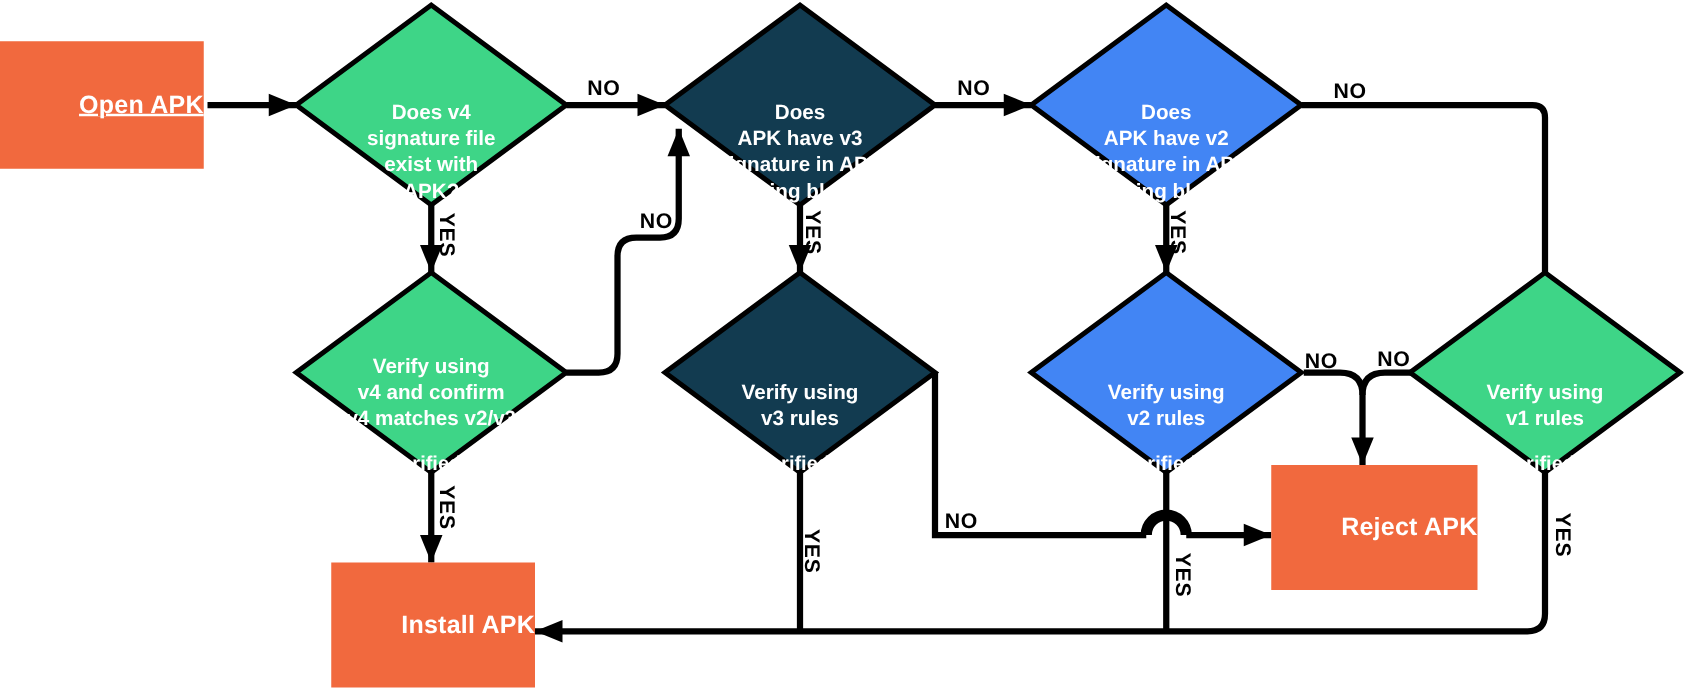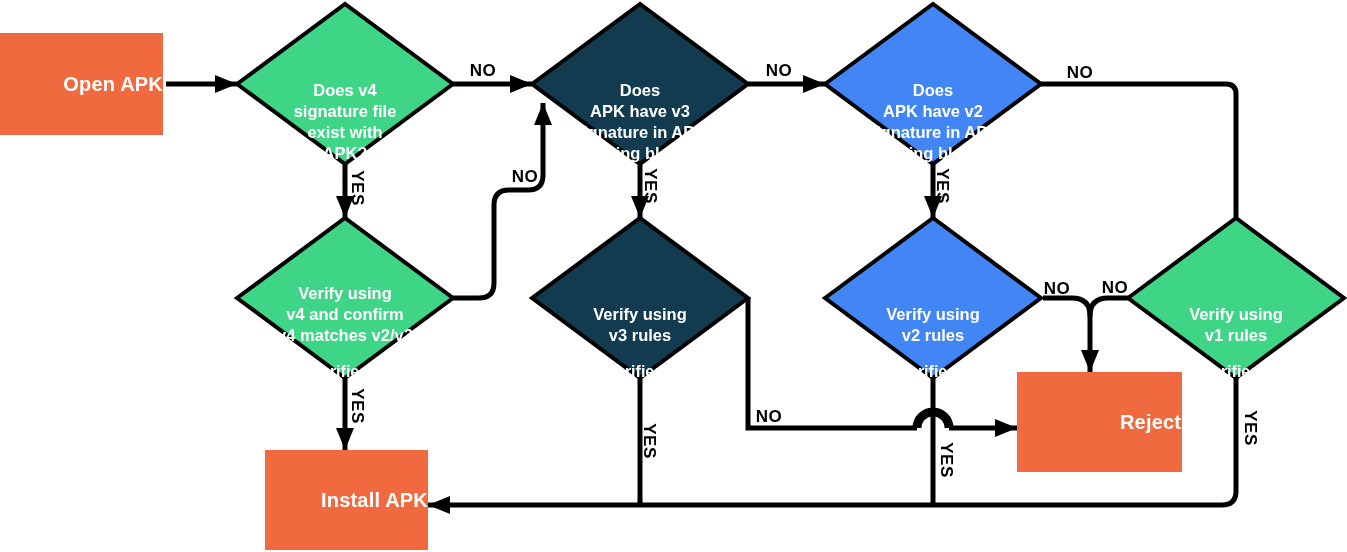--- a/index.html
+++ b/index.html
@@ -60,21 +60,21 @@
     <polygon class="shape" points="532,84 640,4 748,84 640,164" fill="#123B50"></polygon>
     <polygon class="shape" points="825,84 933,4 1041,84 933,164" fill="#4285F4"></polygon>
     <polygon class="shape" points="237,298 345,218 453,298 345,378" fill="#3ED587"></polygon>
     <polygon class="shape" points="532,298 640,218 748,298 640,378" fill="#123B50"></polygon>
     <polygon class="shape" points="825,298 933,218 1041,298 933,378" fill="#4285F4"></polygon>
     <polygon class="shape" points="1128,298 1236,218 1344,298 1236,378" fill="#3ED587"></polygon>
     <rect class="shape rect-node" x="1017" y="372" width="165" height="100" fill="#F1693E"></rect>
     <rect class="shape rect-node" x="265" y="450" width="163" height="100" fill="#F1693E"></rect>
   </svg>
 
-  <div class="overlay rect-label" style="left:0; top:33; width:163px; height:102px; left:0px; top:33px;">Open APK</div>
+  <div class="overlay rect-label" style="left:0; top:33; width:163px; height:102px; left:0px; top:33px;text-decoration:underline;">Open APK</div>
 
   <div class="overlay diamond-text" style="left:237px; top:4px; width:216px; height:160px;">
     <div>Does v4
 signature file
 exist with
 APK?</div>
   </div>
 
   <div class="overlay diamond-text" style="left:532px; top:4px; width:216px; height:160px;">
     <div>Does
@@ -108,21 +108,21 @@
 v2 rules</div>
     <div class="q">Verified?</div>
   </div>
 
   <div class="overlay diamond-text" style="left:1128px; top:222px; width:216px; height:160px;">
     <div>Verify using
 v1 rules</div>
     <div class="q">Verified?</div>
   </div>
 
-  <div class="overlay rect-label" style="left:1017px; top:372px; width:165px; height:100px;padding-left:47px;">Reject APK</div>
+  <div class="overlay rect-label" style="left:1017px; top:372px; width:165px; height:100px;">Reject APK</div>
 
   <div class="overlay rect-label" style="left:265px; top:450px; width:163px; height:100px;">Install APK</div>
 
   <div class="lineLabel" style="left:483px; top:71px;">NO</div>
   <div class="lineLabel" style="left:779px; top:71px;">NO</div>
   <div class="lineLabel" style="left:1080px; top:73px;">NO</div>
   <div class="lineLabel" style="left:525px; top:177px;">NO</div>
   <div class="lineLabel" style="left:769px; top:417px;">NO</div>
   <div class="lineLabel" style="left:1057px; top:289px;">NO</div>
   <div class="lineLabel" style="left:1115px; top:288px;">NO</div>

